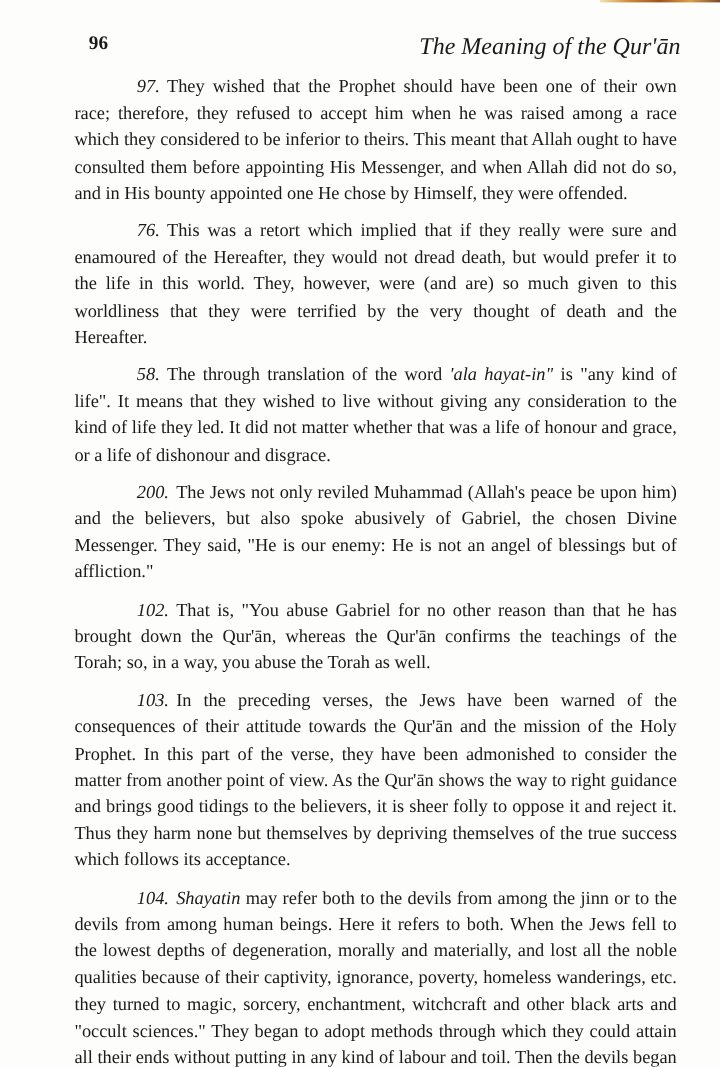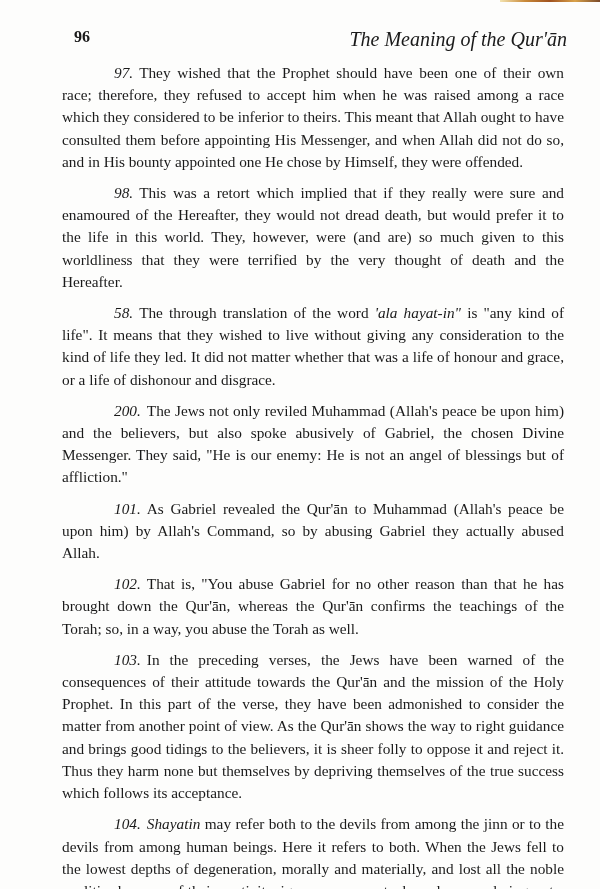--- a/index.html
+++ b/index.html
@@ -38,30 +38,27 @@
 <div class="header">
   <span class="page-number">96</span>
   <div class="running-title">The Meaning of the Qur'ān</div>
 </div>
 
 <div class="body-text">
   <p class="note">
     <span class="num">97.</span><span>They wished that the Prophet should have been one of their own race; therefore, they refused to accept him when he was raised among a race which they considered to be inferior to theirs. This meant that Allah ought to have consulted them before appointing His Messenger, and when Allah did not do so, and in His bounty appointed one He chose by Himself, they were offended.</span>
   </p>
   <p class="note">
-    <span class="num">98.</span><span>This was a retort which implied that if they really were sure and enamoured of the Hereafter, they would not dread death, but would prefer it to the life in this world. They, however, were (and are) so much given to this worldliness that they were terrified by the very thought of death and the Hereafter.</span>
+    <span class="num">76.</span><span>This was a retort which implied that if they really were sure and enamoured of the Hereafter, they would not dread death, but would prefer it to the life in this world. They, however, were (and are) so much given to this worldliness that they were terrified by the very thought of death and the Hereafter.</span>
   </p>
   <p class="note">
     <span class="num">58.</span><span>The through translation of the word</span> <i>'ala hayat-in"</i> <span>is "any kind of life". It means that they wished to live without giving any consideration to the kind of life they led. It did not matter whether that was a life of honour and grace, or a life of dishonour and disgrace.</span>
   </p>
   <p class="note">
     <span class="num">200.</span><span>The Jews not only reviled Muhammad (Allah's peace be upon him) and the believers, but also spoke abusively of Gabriel, the chosen Divine Messenger. They said, "He is our enemy: He is not an angel of blessings but of affliction."</span>
-  </p>
-  <p class="note">
-    <span class="num">101.</span><span>As Gabriel revealed the Qur'ān to Muhammad (Allah's peace be upon him) by Allah's Command, so by abusing Gabriel they actually abused Allah.</span>
   </p>
   <p class="note">
     <span class="num">102.</span><span>That is, "You abuse Gabriel for no other reason than that he has brought down the Qur'ān, whereas the Qur'ān confirms the teachings of the Torah; so, in a way, you abuse the Torah as well.</span>
   </p>
   <p class="note">
     <span class="num">103.</span><span>In the preceding verses, the Jews have been warned of the consequences of their attitude towards the Qur'ān and the mission of the Holy Prophet. In this part of the verse, they have been admonished to consider the matter from another point of view. As the Qur'ān shows the way to right guidance and brings good tidings to the believers, it is sheer folly to oppose it and reject it. Thus they harm none but themselves by depriving themselves of the true success which follows its acceptance.</span>
   </p>
   <p class="note">
     <span class="num">104.</span><i>Shayatin</i> <span>may refer both to the devils from among the jinn or to the devils from among human beings. Here it refers to both. When the Jews fell to the lowest depths of degeneration, morally and materially, and lost all the noble qualities because of their captivity, ignorance, poverty, homeless wanderings, etc. they turned to magic, sorcery, enchantment, witchcraft and other black arts and "occult sciences." They began to adopt methods through which they could attain all their ends without putting in any kind of labour and toil. Then the devils began to beguile them by ascribing the origin of the occult sciences to Solomon and proclaimed that Solomon owed his wonderful kingdom and his extraordinary</span>
   </p>

